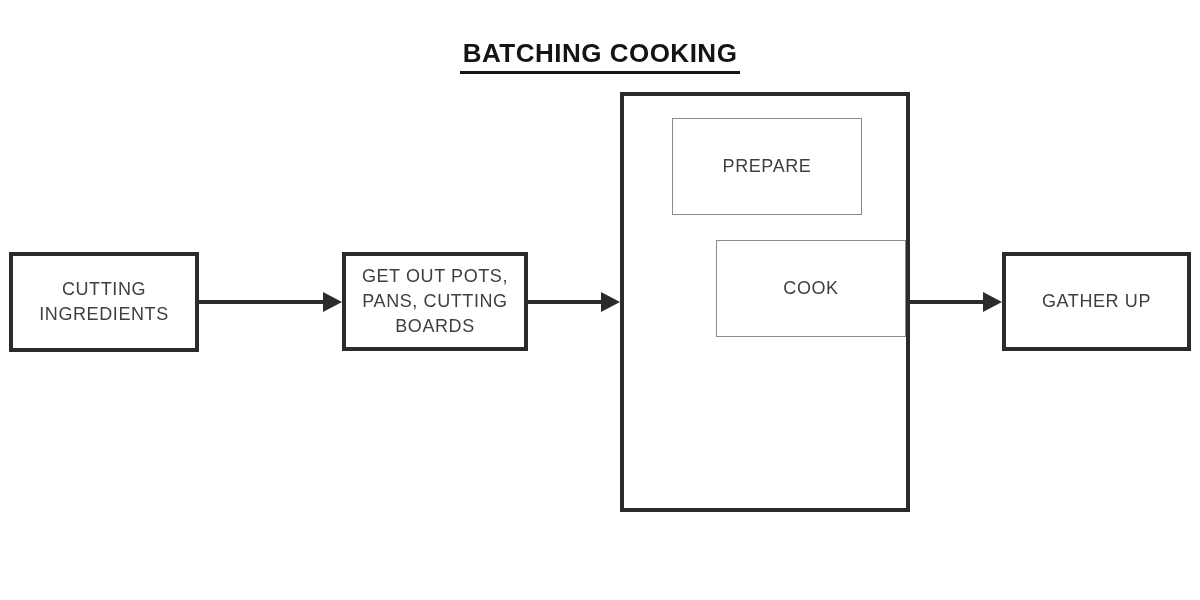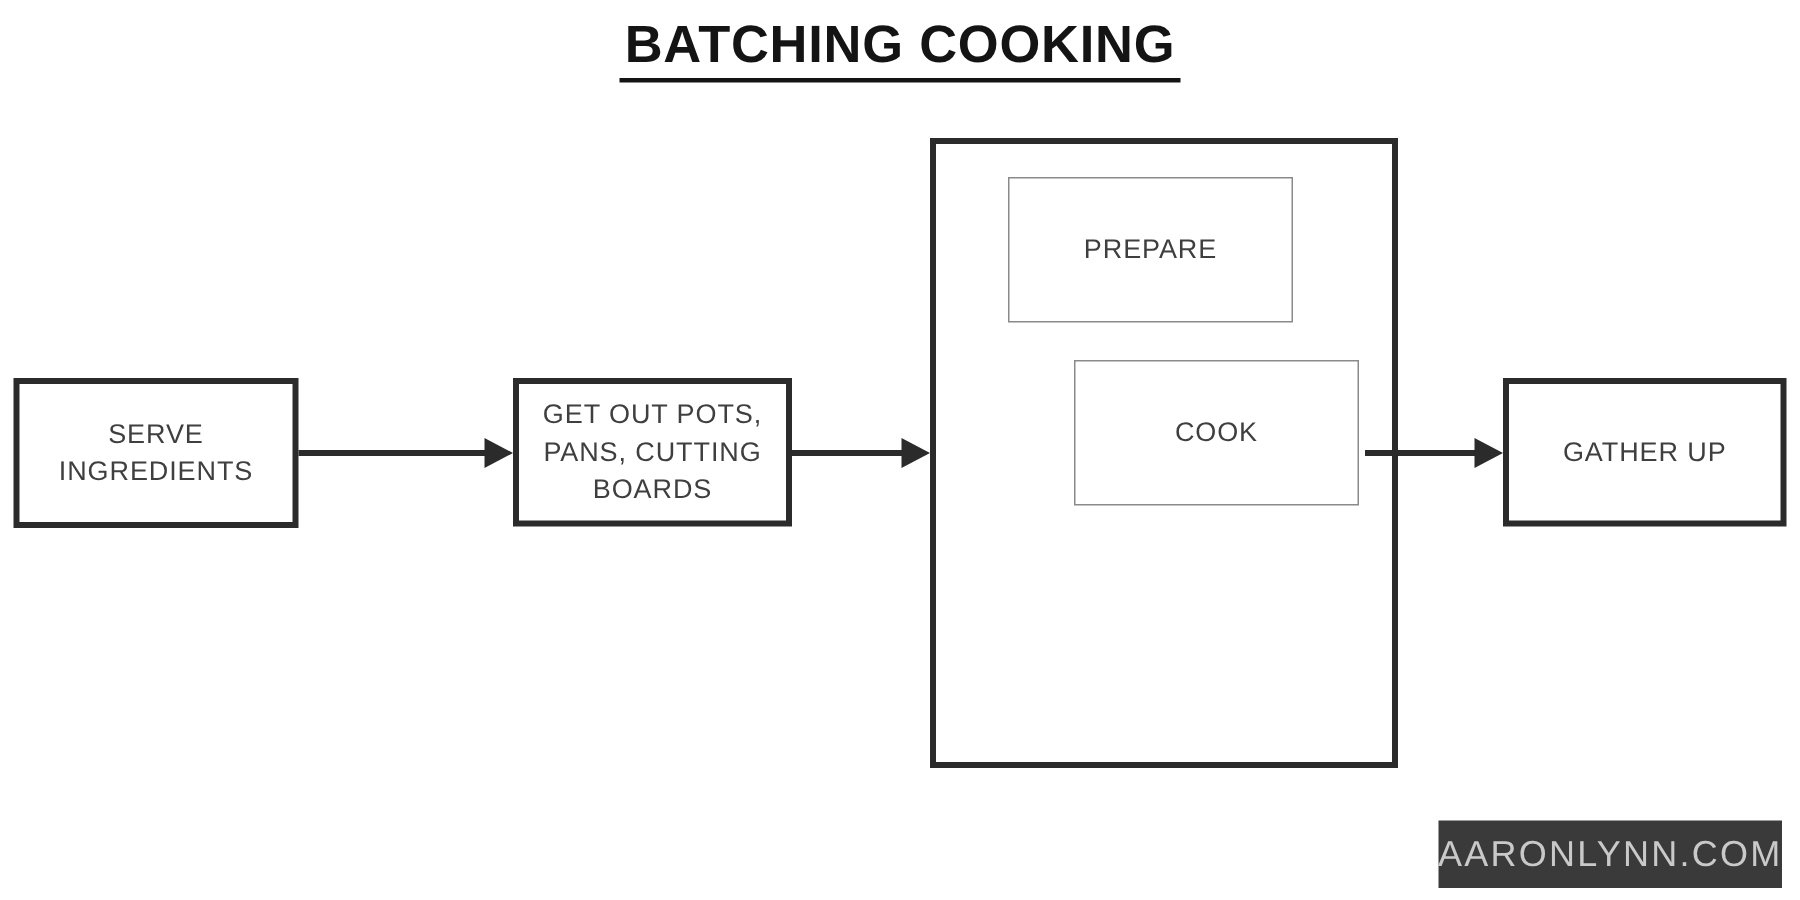--- a/index.html
+++ b/index.html
@@ -14,26 +14,27 @@
   }
   
   .title-wrap {
     position: absolute;
     top: 10px; left: 0;
     width: 100%;
     text-align: center;
   }
   .title-text {
     display: inline-block;
-    font-size: 35px;
+    font-size: 26px;
     font-weight: 800;
     letter-spacing: 0.5px;
     color: #141414;
     border-bottom: 3px solid #141414;
     padding: 0 3px 2px 3px;
+    margin-top: 28px;
   }
   
   .node {
     position: absolute;
     background: #ffffff;
     border: 4px solid #2b2b2b;
     display: flex;
     align-items: center;
     justify-content: center;
     text-align: center;
@@ -43,21 +44,21 @@
     line-height: 1.4;
     padding: 6px 10px;
   }
   .node-gather   { left: 9px;    top: 252px; width: 190px; height: 100px; }
   .node-getout   { left: 342px;  top: 252px; width: 186px; height: 99px;  }
   .node-cleanup  { left: 1002px; top: 252px; width: 189px; height: 99px;  }
   
   .group {
     position: absolute;
     left: 620px; top: 92px;
-    width: 312px; height: 420px;
+    width: 290px; height: 420px;
     background: #ffffff;
     border: 4px solid #2b2b2b;
   }
   .subnode {
     position: absolute;
     left: 48px;
     width: 190px; height: 97px;
     background: #ffffff;
     border: 1px solid #8a8a8a;
     display: flex;
@@ -110,21 +111,21 @@
 </head>
 <body>
 
 <div class="stage">
 
   <div class="title-wrap">
     <span class="title-text">BATCHING COOKING</span>
   </div>
 
   <div class="node node-gather">
-    <span>SERVE INGREDIENTS</span>
+    <span>CUTTING INGREDIENTS</span>
   </div>
 
   <div class="arrow arrow-1">
     <div class="shaft"></div>
     <div class="head"></div>
   </div>
 
   <div class="node node-getout">
     <span>GET OUT POTS, PANS, CUTTING BOARDS</span>
   </div>
@@ -145,17 +146,14 @@
 
   <div class="arrow arrow-3">
     <div class="shaft"></div>
     <div class="head"></div>
   </div>
 
   <div class="node node-cleanup">
     <span>GATHER UP</span>
   </div>
 
-  <div class="watermark">
-    <span>AARONLYNN.COM</span>
-  </div>
 
 </div>
 
 </body></html>

